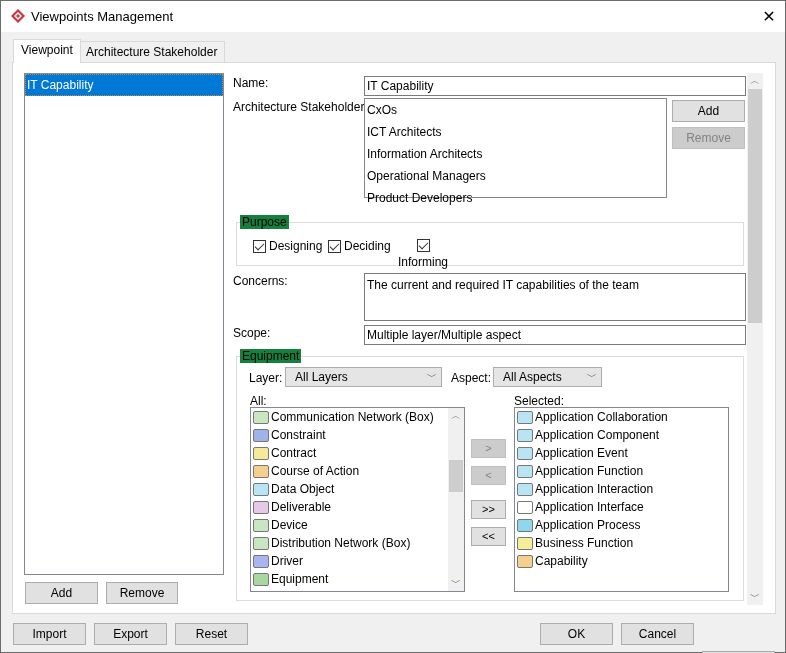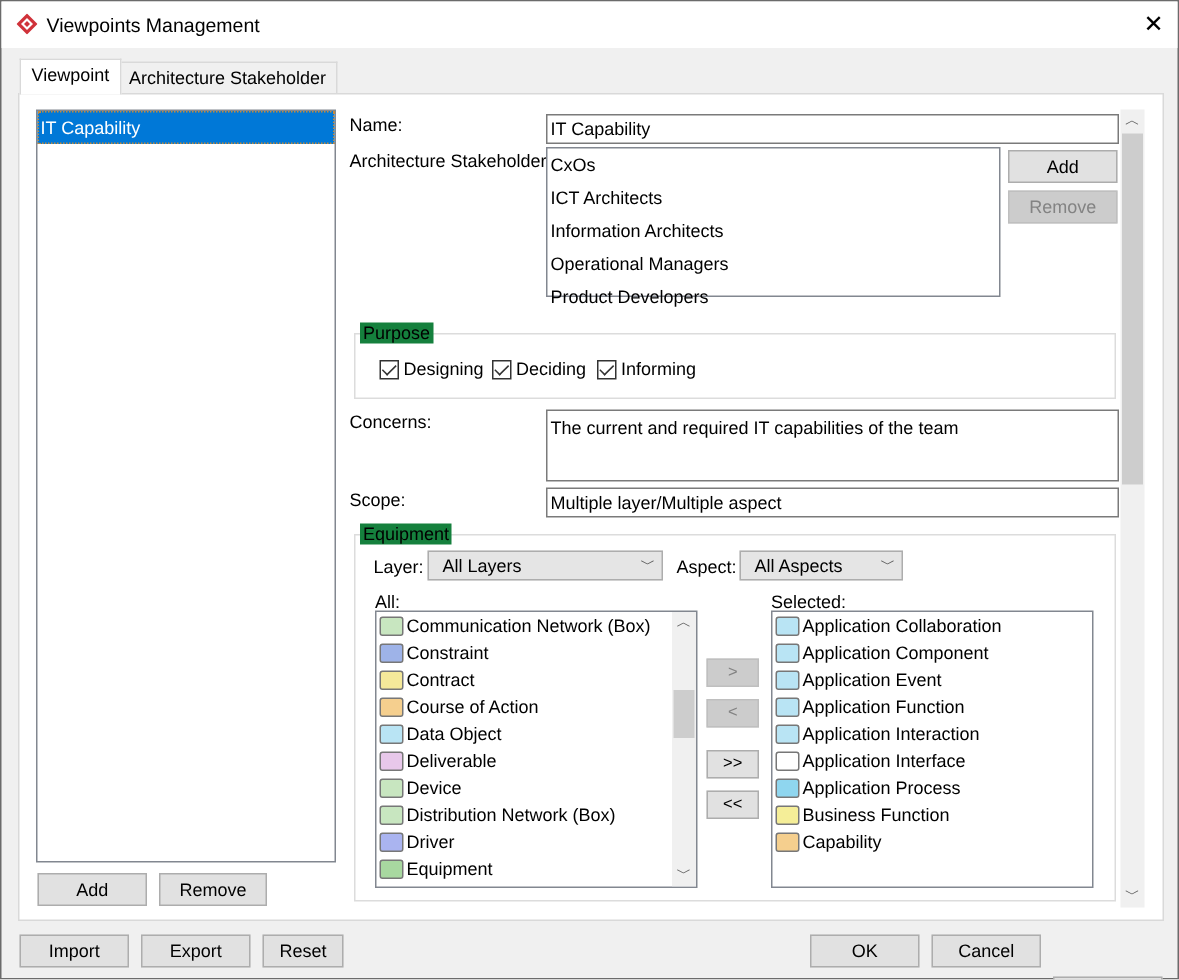--- a/index.html
+++ b/index.html
@@ -80,21 +80,21 @@
   <div class="group" style="left:235px;top:221px;width:508px;height:44px;"></div>
   <span class="group-title" style="left:239px;top:214px;">Purpose</span>
   <label class="cb" style="left:252px;top:238px;">
       <span class="box"></span>
       <span>Designing</span>
     </label>
   <label class="cb" style="left:327px;top:238px;">
       <span class="box"></span>
       <span>Deciding</span>
     </label>
-  <label class="cb" style="left:397px;top:238px;">
+  <label class="cb" style="left:397px;top:238px;flex-direction:column;">
       <span class="box"></span>
       <span>Informing</span>
     </label>
 
   <span class="label" style="left:232px;top:273px;">Concerns:</span>
   <div class="field" style="left:363px;top:272px;width:382px;height:48px;padding-top:2px;">The current and required IT capabilities of the team</div>
 
   <span class="label" style="left:232px;top:325px;">Scope:</span>
   <div class="field" style="left:363px;top:324px;width:382px;height:20px;">Multiple layer/Multiple aspect</div>
 
@@ -202,17 +202,17 @@
     </div>
 
   <div class="vscroll">
     <div class="arrow" style="top:0">︿</div>
     <div class="thumb"></div>
     <div class="arrow" style="bottom:0">﹀</div>
   </div>
 
   <div class="btn" style="left:12px;top:622px;width:73px;">Import</div>
   <div class="btn" style="left:93px;top:622px;width:73px;">Export</div>
-  <div class="btn" style="left:174px;top:622px;width:54px;">Reset</div>
+  <div class="btn" style="left:174px;top:622px;width:73px;">Reset</div>
   <div class="btn" style="left:539px;top:622px;width:73px;">OK</div>
   <div class="btn" style="left:620px;top:622px;width:73px;">Cancel</div>
   <div class="btn" style="left:701px;top:622px;width:73px;margin-top:28px;">Apply</div>
 </div>
 
 </body></html>

